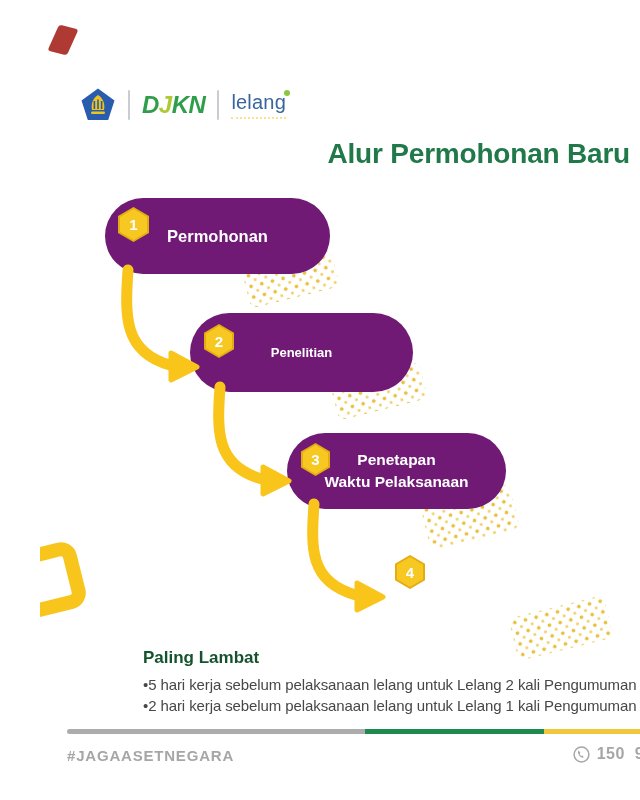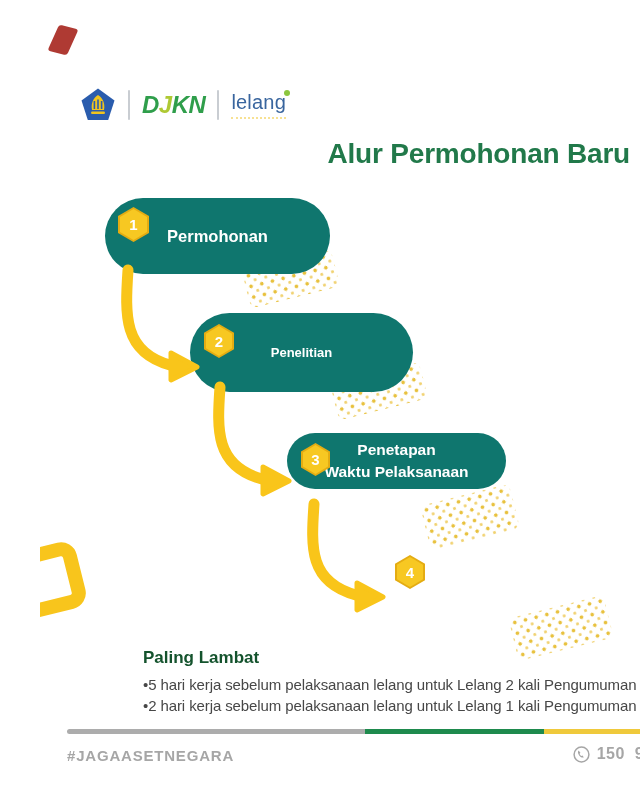--- a/index.html
+++ b/index.html
@@ -29,26 +29,26 @@
   .dots{position:absolute;z-index:1;border-radius:8px;transform:rotate(-14deg);opacity:.95;
         background-image:radial-gradient(#E7BE34 1.7px,transparent 2.2px),
                          radial-gradient(#F0D06B 1.2px,transparent 1.7px);
         background-size:11px 11px;background-position:0 0,5.5px 5.5px;}
   .dots-1{left:205px;top:260px;width:92px;height:38px;}
   .dots-2{left:293px;top:372px;width:92px;height:38px;}
   .dots-3{left:384px;top:494px;width:92px;height:46px;}
   .dots-4{left:472px;top:606px;width:98px;height:44px;}
 
   
-  .pill{position:absolute;z-index:2;background:#0f766e;border-radius:40px;color:#ffffff;
+  .pill{position:absolute;z-index:2;background:#701a75;border-radius:40px;color:#ffffff;
         display:flex;flex-direction:column;align-items:center;justify-content:center;
         text-align:center;font-weight:bold;}
   .pill-1{left:65px;top:198px;width:225px;height:76px;font-size:16.5px;}
   .pill-2{left:150px;top:313px;width:223px;height:79px;font-size:13px;}
-  .pill-3{left:247px;top:433px;width:219px;height:56px;font-size:15.5px;line-height:1.45;}
+  .pill-3{left:247px;top:433px;width:219px;height:76px;font-size:15.5px;line-height:1.45;}
   .pill-4{left:339px;top:548px;width:226px;height:80px;font-size:15.5px;line-height:1.45;}
 
   .hex{position:absolute;z-index:4;clip-path:polygon(50% 0,100% 26%,100% 74%,50% 100%,0 74%,0 26%);
        background:#E4AC12;}
   .hex-inner{position:absolute;inset:2px;clip-path:polygon(50% 0,100% 26%,100% 74%,50% 100%,0 74%,0 26%);
        background:#F7C822;display:flex;align-items:center;justify-content:center;
        color:#fff;font-weight:bold;font-size:15px;}
   .hex-1{left:78px;top:207px;width:31px;height:35px;}
   .hex-2{left:164px;top:324px;width:30px;height:34px;}
   .hex-3{left:261px;top:443px;width:29px;height:33px;}

